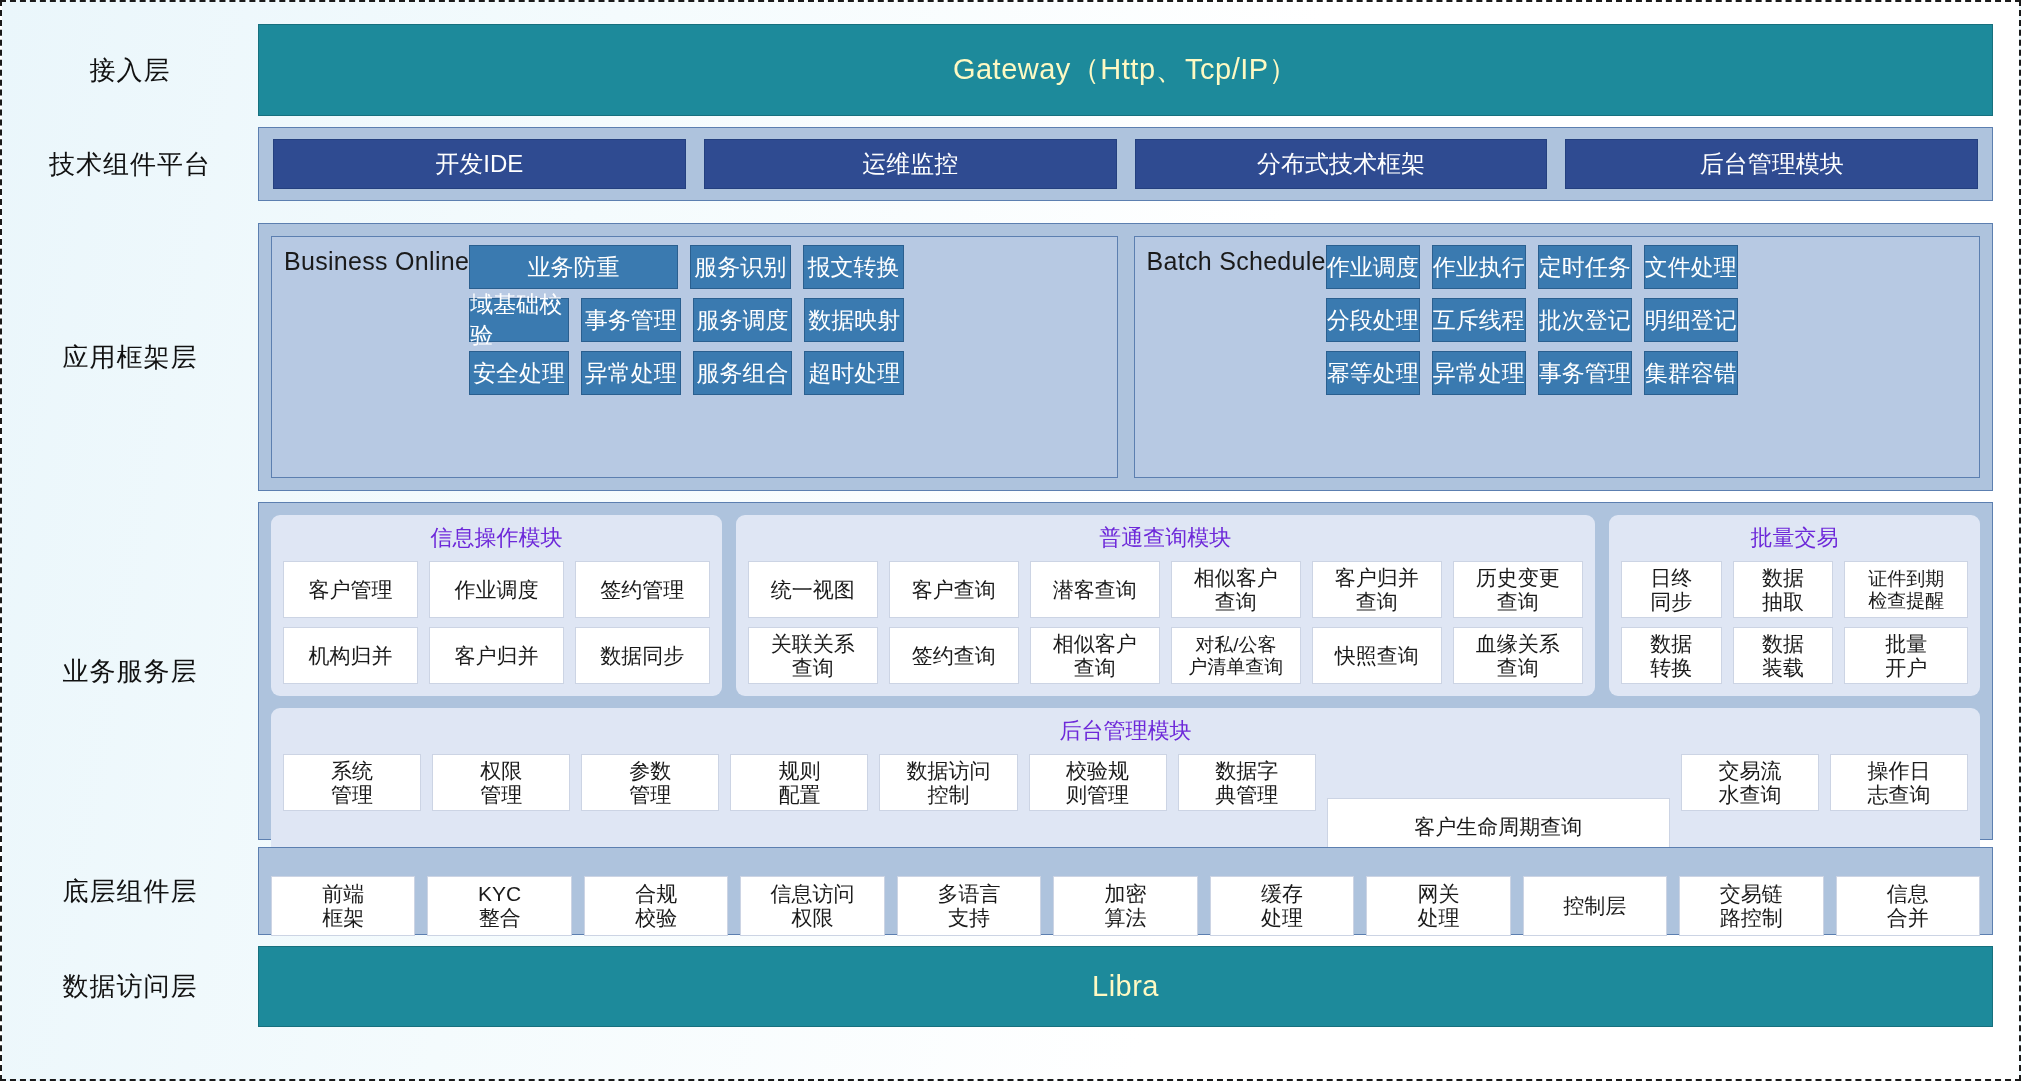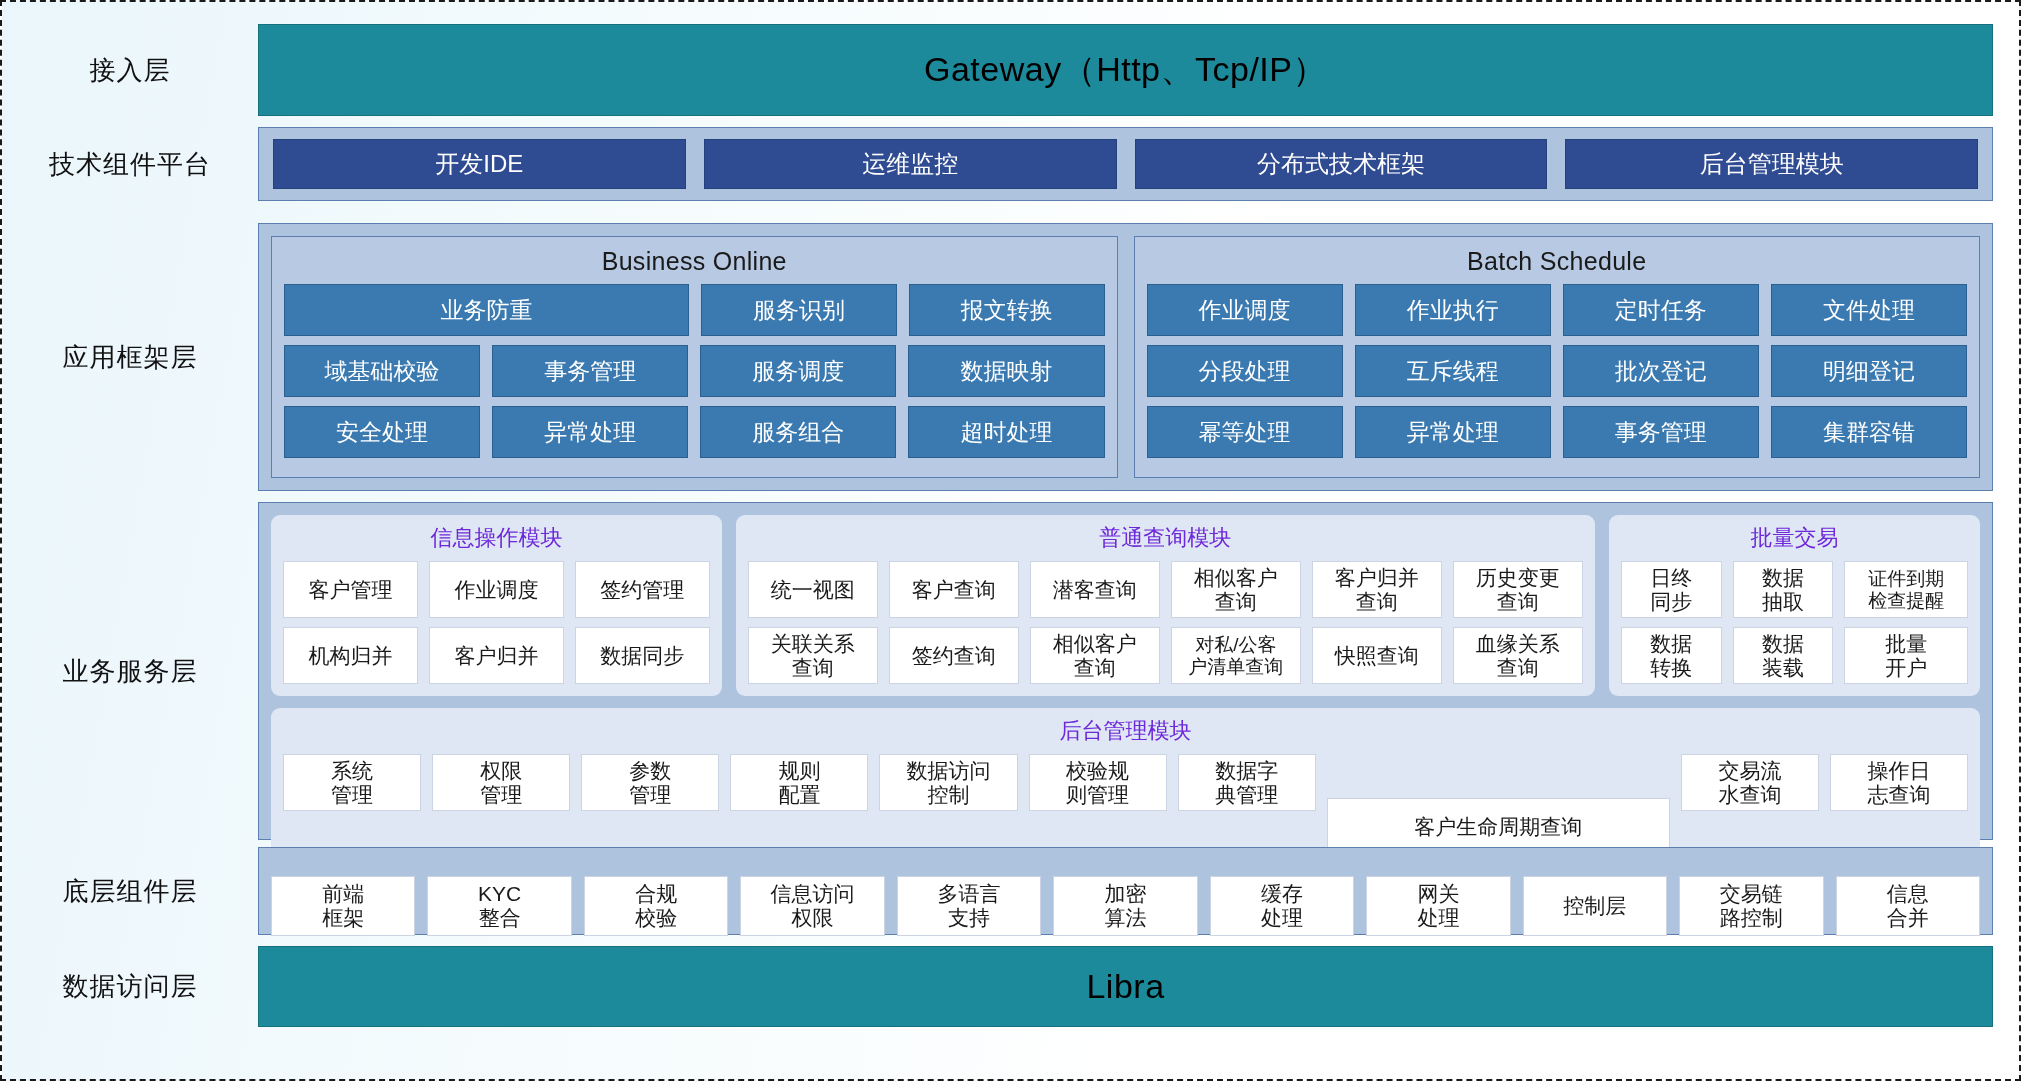--- a/index.html
+++ b/index.html
@@ -21,52 +21,52 @@
   .layer-label{
     width:256px;min-width:256px;display:flex;align-items:center;justify-content:center;
     font-size:26px;color:#111;letter-spacing:1px;
   }
   .layer-body{flex:1;display:flex;align-items:stretch;padding-right:26px;}
 
   
   .teal-bar{
     flex:1;background:#1d8a9b;border:1px solid #17707e;
     display:flex;align-items:center;justify-content:center;
-    color:#000000;font-size:34px;letter-spacing:.5px;
+    color:#fef9c3;font-size:29px;letter-spacing:.5px;
   }
 
   
   .band{
     flex:1;background:#aec3dd;border:1px solid #5c7fb0;box-sizing:border-box;
     display:flex;align-items:center;justify-content:space-between;padding:14px 14px;gap:18px;
   }
   .navy-chip{
     flex:1;background:#2f4b91;border:1px solid #24407f;
     display:flex;align-items:center;justify-content:center;
     color:#fff;font-size:24px;height:48px;
   }
 
   
   .app-frame{
     flex:1;background:#aec3dd;border:1px solid #5c7fb0;box-sizing:border-box;
     display:flex;gap:16px;padding:12px;
   }
   .fw-group{
     flex:1;background:#b7c9e3;border:1px solid #5c7fb0;box-sizing:border-box;
-    padding:8px 12px 12px 12px;display:flex;flex-direction:column;
+    padding:8px 12px 12px 12px;display:flex;flex-direction:row;
   }
   .fw-title{
     text-align:center;font-size:25px;color:#1a1a1a;margin:2px 0 8px 0;letter-spacing:.3px;
   }
   .fw-grid{display:flex;flex-direction:column;gap:9px;}
   .fw-row{display:flex;gap:12px;}
   .steel-chip{
     flex:1;background:#3a7ab0;border:1px solid #2a5f8f;
     display:flex;align-items:center;justify-content:center;
-    color:#ffffff;font-size:23px;height:52px;box-sizing:border-box;
+    color:#ffffff;font-size:23px;height:44px;box-sizing:border-box;
   }
   .steel-chip.span2{flex:2.08;}
 
   
   .svc-frame{
     flex:1;background:#aec3dd;border:1px solid #5c7fb0;box-sizing:border-box;
     padding:12px;display:flex;flex-direction:column;gap:12px;
   }
   .svc-top{display:flex;gap:14px;}
   .svc-card{

